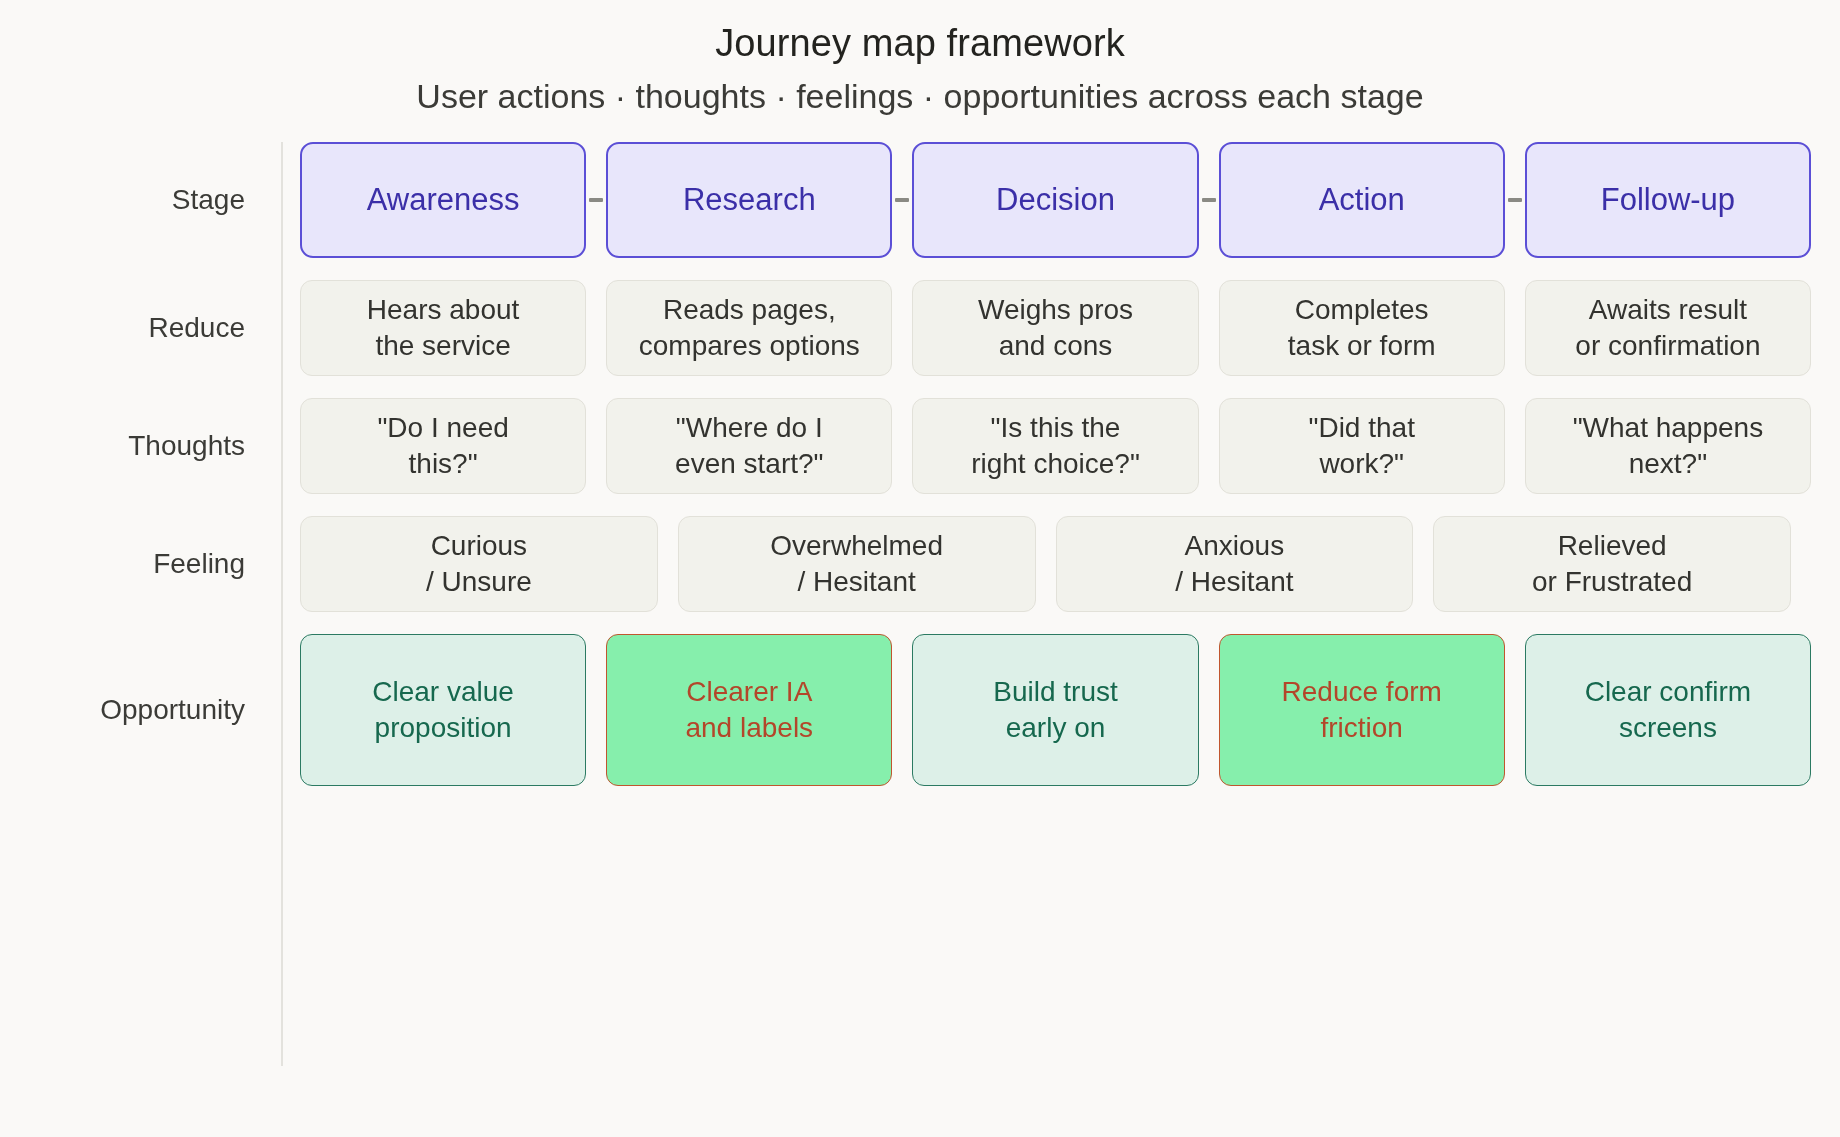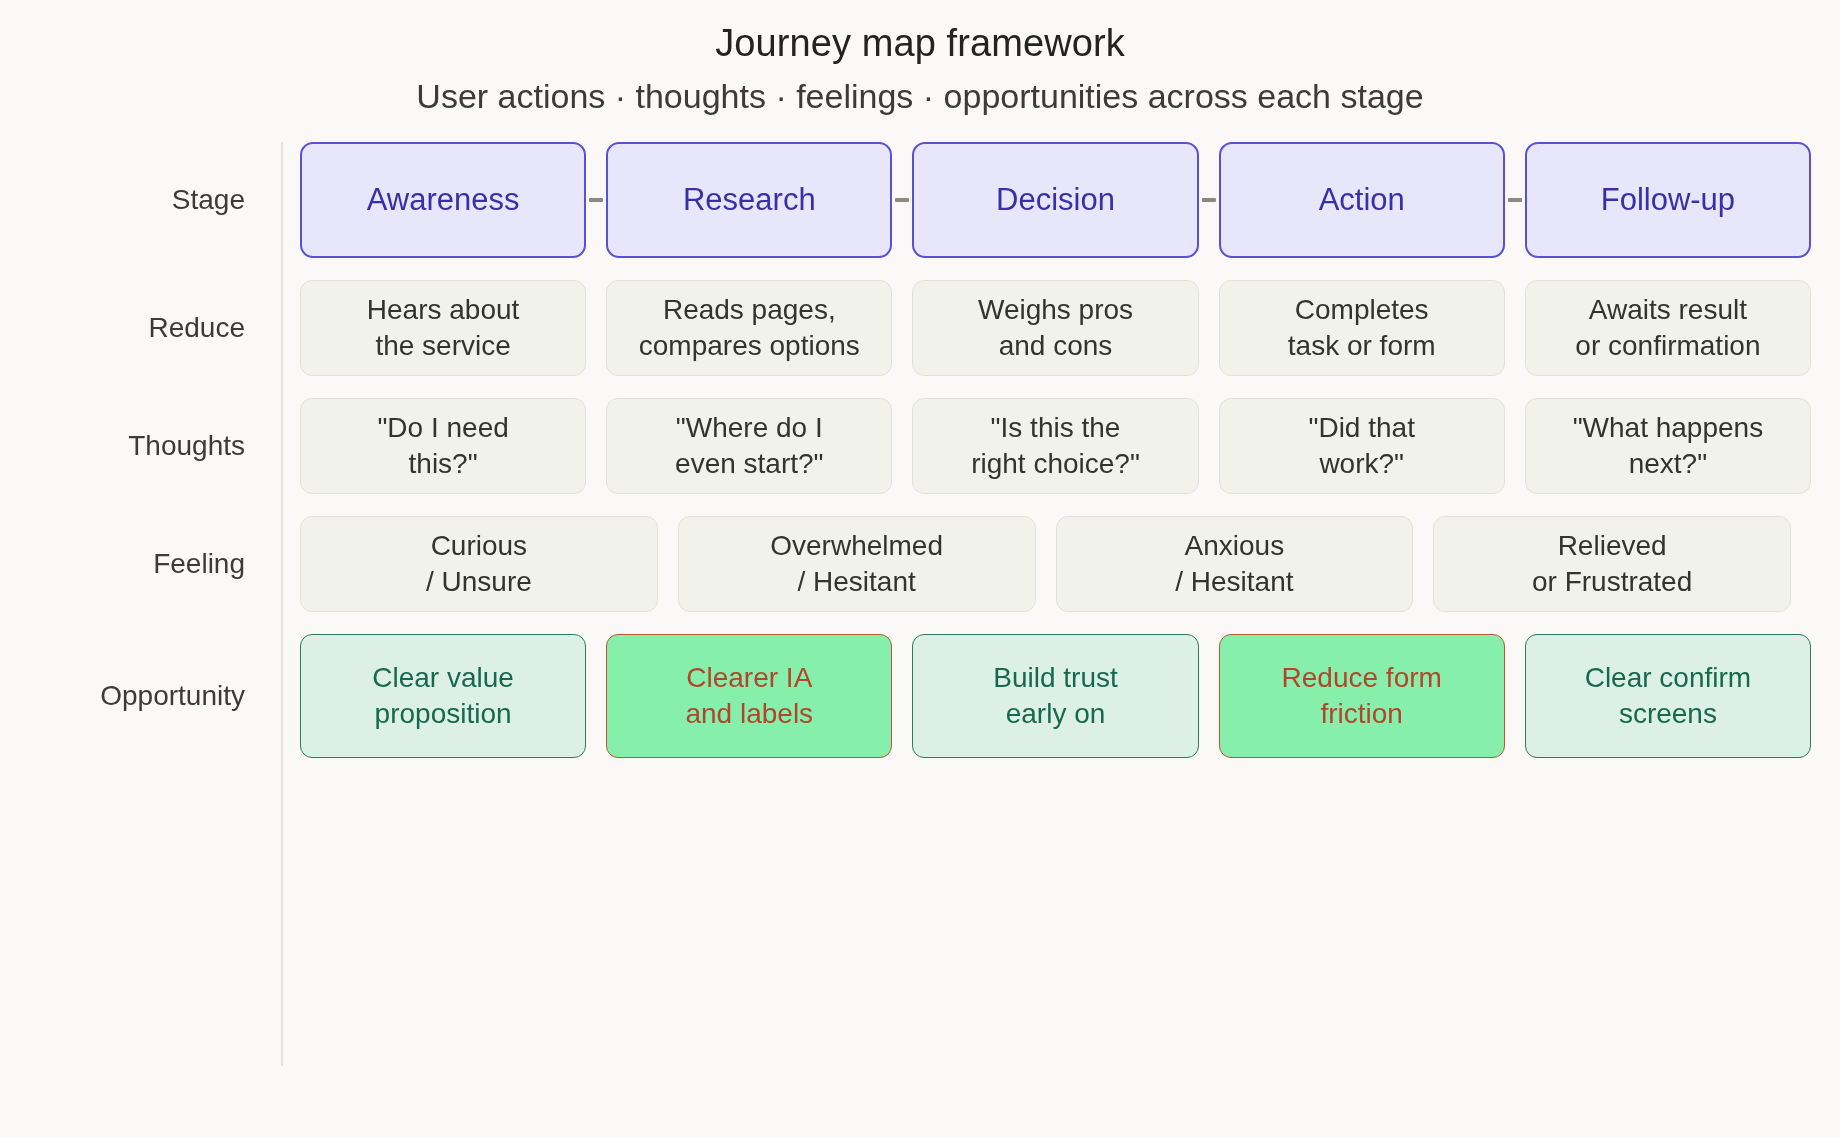--- a/index.html
+++ b/index.html
@@ -136,21 +136,21 @@
   .card-neutral {
     height: 96px;
     background: #f2f2ec;
     border: 1.5px solid #e2e1d9;
     color: #33332f;
     font-size: 28px;
   }
 
   
   .card-opp {
-    height: 124px;
+    height: 152px;
     font-size: 28px;
     border-width: 1.8px;
     border-style: solid;
   }
   .card-opp.good {
     background: #ddf0e8;
     border-color: #2b7a62;
     color: #16684e;
   }
   .card-opp.risk {

